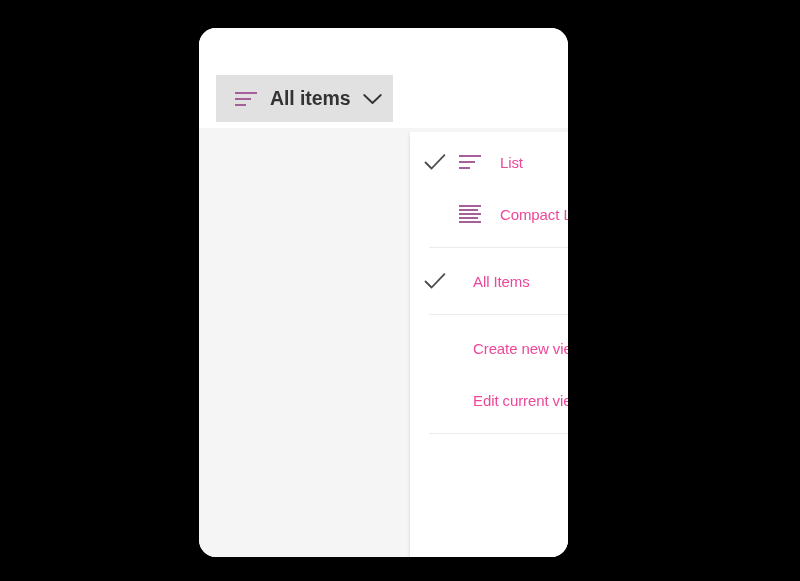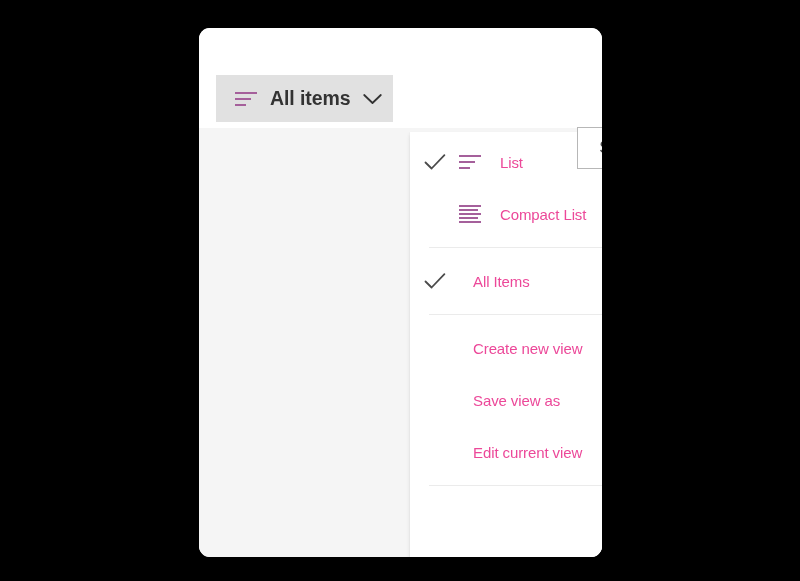--- a/index.html
+++ b/index.html
@@ -14,24 +14,24 @@
     background: #000000;
     font-family: "Liberation Sans", sans-serif;
     position: relative;
   }
 
   
   #card {
     position: absolute;
     left: 199px;
     top: 28px;
-    width: 403px;
+    width: 369px;
     height: 529px;
     background: #ffffff;
-    border-radius: 11px;
+    border-radius: 17px;
     overflow: hidden;
   }
 
   
   #card-body-bg {
     position: absolute;
     left: 0px;
     top: 100px;
     width: 403px;
     height: 429px;
@@ -234,24 +234,20 @@
       <span class="mi-label">All Items</span>
     </div>
 
     <div class="menu-divider"></div>
 
     <div class="menu-item no-icon">
       <span class="check-slot"></span>
       <span class="mi-label">Create new view</span>
     </div>
 
-    <div class="menu-item no-icon">
-      <span class="check-slot"></span>
-      <span class="mi-label">Save view as</span>
-    </div>
 
     <div class="menu-item no-icon">
       <span class="check-slot"></span>
       <span class="mi-label">Edit current view</span>
     </div>
 
     <div class="menu-divider"></div>
 
     <div class="menu-item no-icon">
       <span class="check-slot"></span>

